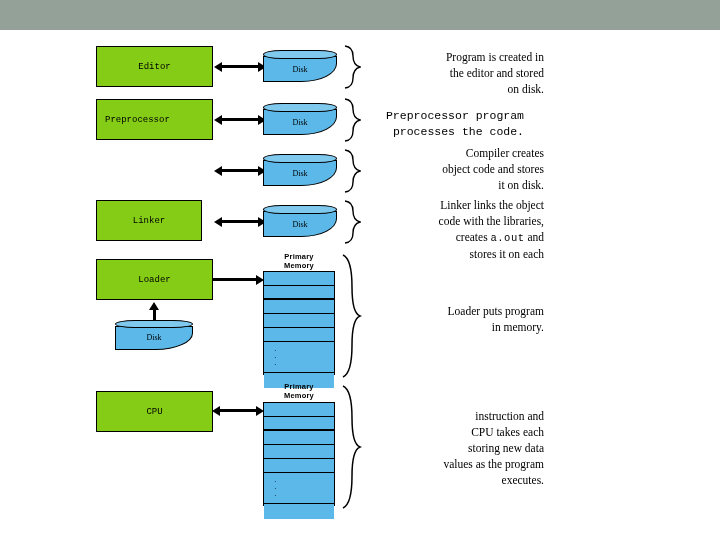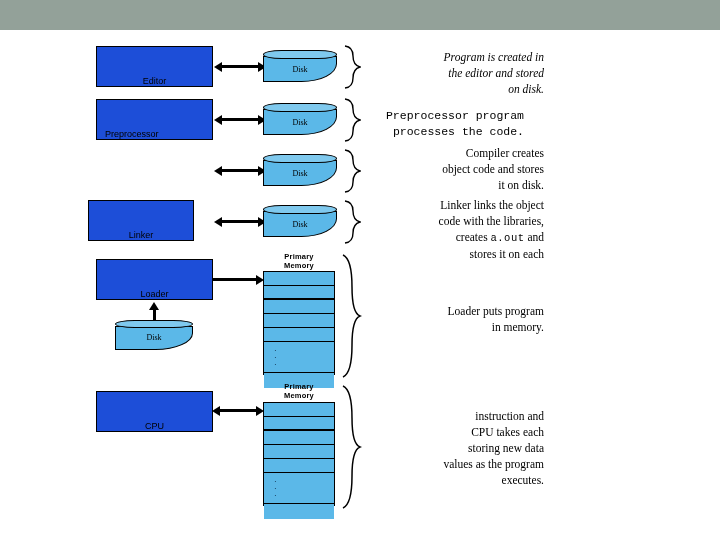--- a/index.html
+++ b/index.html
@@ -7,24 +7,24 @@
     width:720px;height:540px;background:#ffffff;
     font-family:"Liberation Serif",serif;
     overflow:hidden;position:relative;
   }
   #slide{position:absolute;left:0;top:0;width:720px;height:540px;}
 
   .topbar{position:absolute;left:0;top:0;width:720px;height:30px;background:#93a199;}
 
   
   .pbox{
-    position:absolute;background:#1d4ed8;border:1px solid #000;
+    position:absolute;background:#84cc16;border:1px solid #000;
     box-sizing:border-box;
-    display:flex;align-items:flex-end;justify-content:center;
-    font-family:Liberation Sans, sans-serif;font-size:9px;color:#000;
+    display:flex;align-items:center;justify-content:center;
+    font-family:Liberation Mono, monospace;font-size:9px;color:#000;
   }
   .pbox.leftish{justify-content:flex-start;padding-left:8px;}
 
   
   .disk{position:absolute;}
   .disk .dbody{
     position:absolute;left:0;bottom:0;width:100%;
     background:#5bb8e8;border:1px solid #000;box-sizing:border-box;
     border-radius:0 0 48%/0 0 70% 70%;
   }
@@ -94,21 +94,21 @@
     <div class="dtop"></div>
     <div class="dlabel" style="top:15px;">Disk</div>
   </div>
 
   <div class="brace" style="left:341px;top:44px;">
     <svg width="20" height="46" viewBox="0 0 20 46">
       <path d="M4 2 Q12 3 12 12 Q12 21 19 23 Q12 25 12 34 Q12 43 4 44" fill="none" stroke="#000" stroke-width="1.4"></path>
     </svg>
   </div>
 
-  <div class="note" style="left:402px;top:49px;width:142px;font-style:italic;">
+  <div class="note" style="left:402px;top:49px;width:142px;">
     <div>Program is created in</div>
     <div>the editor and stored</div>
     <div>on disk.</div>
   </div>
 
   <div class="pbox leftish" style="left:96px;top:99px;width:117px;height:41px;">
     <span>Preprocessor</span>
   </div>
 
   <div class="hline" style="left:222px;top:118px;width:38px;"></div>
@@ -148,21 +148,21 @@
       <path d="M4 2 Q12 3 12 12 Q12 21 19 23 Q12 25 12 34 Q12 43 4 44" fill="none" stroke="#000" stroke-width="1.4"></path>
     </svg>
   </div>
 
   <div class="note" style="left:402px;top:145px;width:142px;">
     <div>Compiler creates</div>
     <div>object code and stores</div>
     <div>it on disk.</div>
   </div>
 
-  <div class="pbox" style="left:88px;top:200px;width:106px;height:41px;">
+  <div class="pbox" style="left:96px;top:200px;width:106px;height:41px;">
     <span>Linker</span>
   </div>
 
   <div class="hline" style="left:222px;top:220px;width:38px;"></div>
   <div class="ahead left" style="left:214px;top:216.5px;"></div>
   <div class="ahead right" style="left:258px;top:216.5px;"></div>
 
   <div class="disk" style="left:263px;top:205px;width:74px;height:32px;">
     <div class="dbody" style="height:26px;"></div>
     <div class="dtop"></div>

